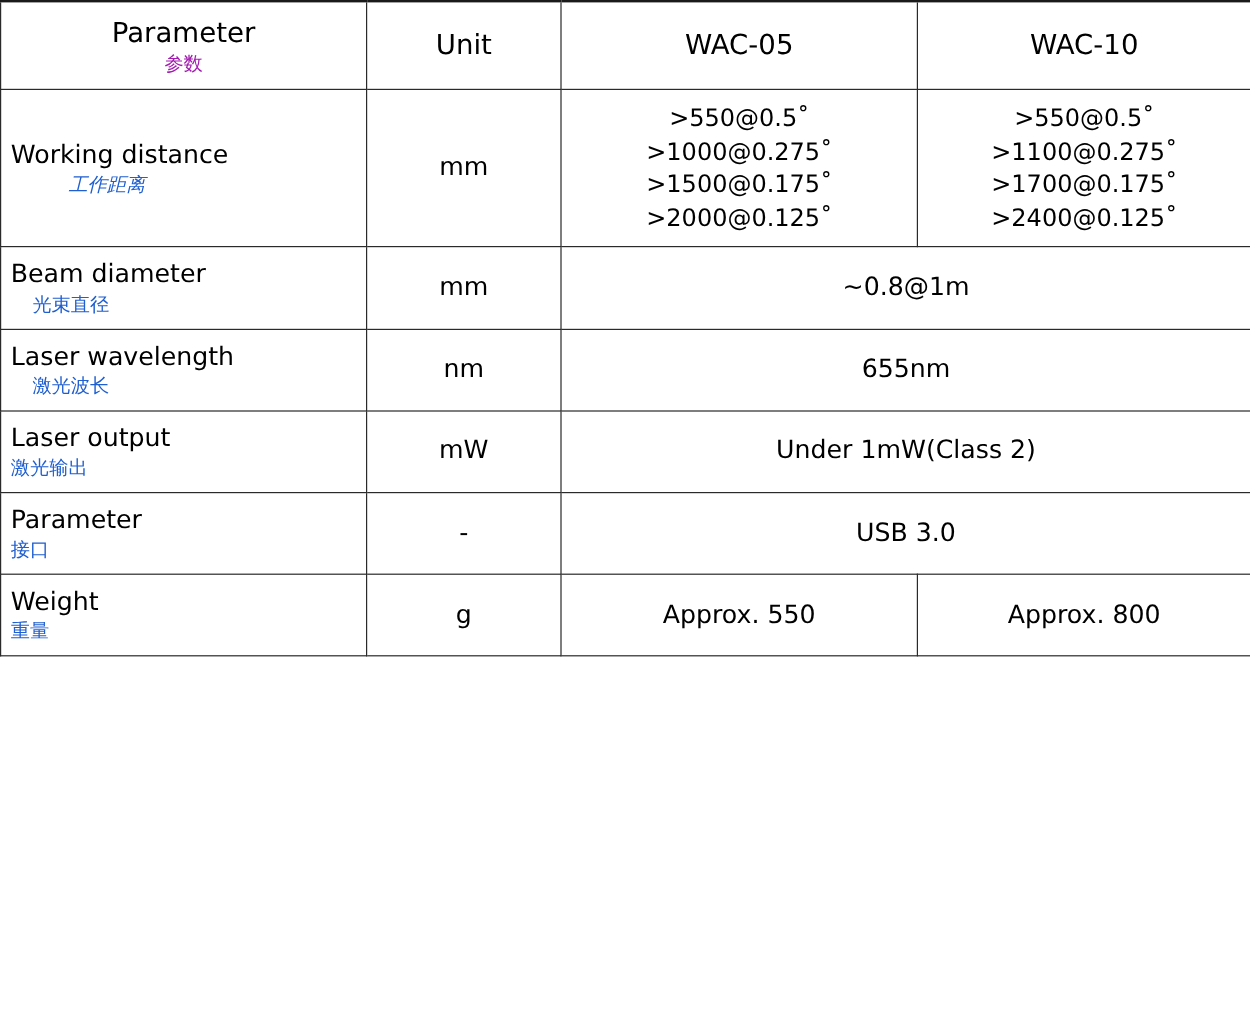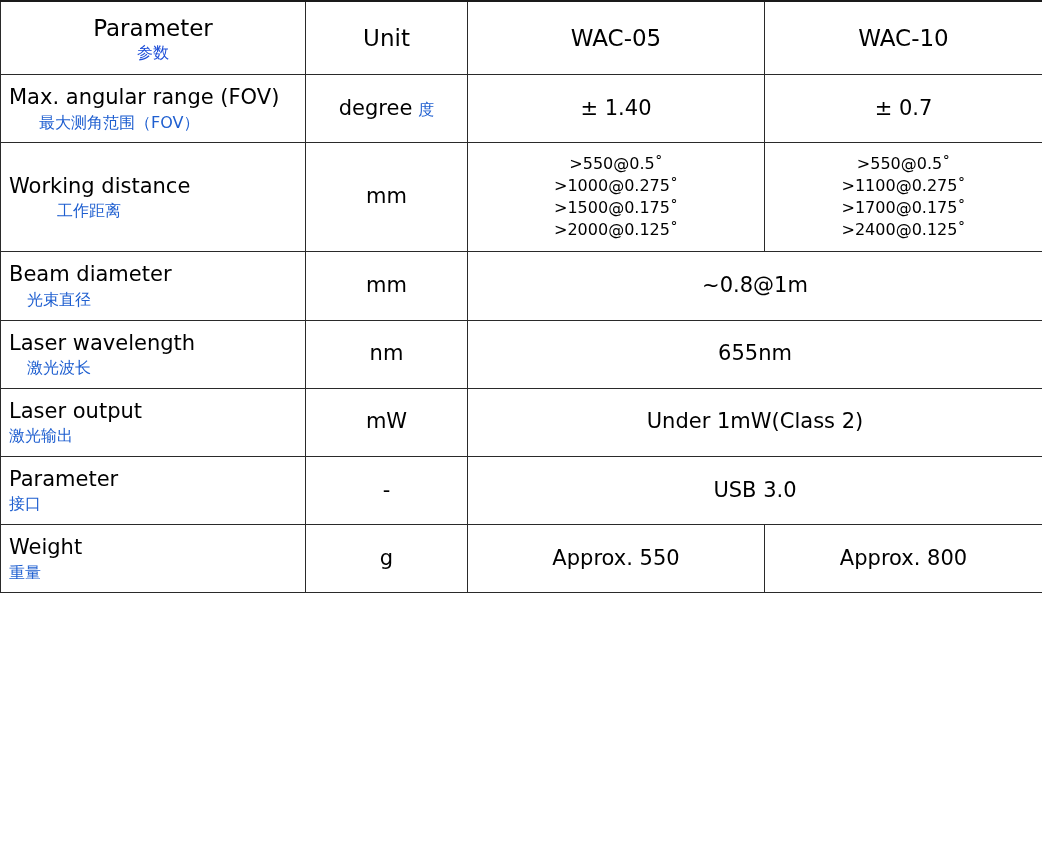--- a/index.html
+++ b/index.html
@@ -55,41 +55,41 @@
     font-size: 16px;
     color: #1f5fd0;
     margin-left: 6px;
   }
   .param-cn {
     display: block;
     margin-top: 2px;
   }
   
   .ind-1 { margin-left: 30px; }
-  .ind-2 { margin-left: 48px; }
+  .ind-2 { margin-left: 48px; font-style: italic; }
   .ind-3 { margin-left: 18px; }
   .ind-0 { margin-left: 0px; }
 
   .val {
     font-size: 21px;
     text-align: center;
   }
   .val-multi {
-    font-size: 16px;
+    font-size: 20px;
     text-align: center;
     line-height: 1.38;
   }
   .header-cell {
     font-size: 23px;
     text-align: center;
   }
   .header-cn {
     display: block;
     font-size: 16px;
-    color: #1d4ed8;
+    color: #a21caf;
     margin-top: 1px;
   }
   .row-head td { height: 72px; }
   .unit-stack { text-align: center; }
 </style>
 </head>
 <body>
 
 <table class="spec-table">
   <colgroup>
@@ -116,39 +116,20 @@
           <span>WAC-05</span>
         </div>
       </td>
       <td>
         <div class="cell cell-center header-cell">
           <span>WAC-10</span>
         </div>
       </td>
     </tr>
 
-    <tr>
-      <td>
-        <div class="cell cell-left">
-          <span class="en">Max. angular range (FOV)</span>
-          <span class="cn param-cn ind-1">最大测角范围（FOV）</span>
-        </div>
-      </td>
-      <td>
-        <div class="cell cell-center">
-          <span class="en">degree</span><span class="cn-inline">度</span>
-        </div>
-      </td>
-      <td>
-        <div class="cell val">± 1.40</div>
-      </td>
-      <td>
-        <div class="cell val">± 0.7</div>
-      </td>
-    </tr>
 
     <tr>
       <td>
         <div class="cell cell-left">
           <span class="en">Working distance</span>
           <span class="cn param-cn ind-2">工作距离</span>
         </div>
       </td>
       <td>
         <div class="cell cell-center">

